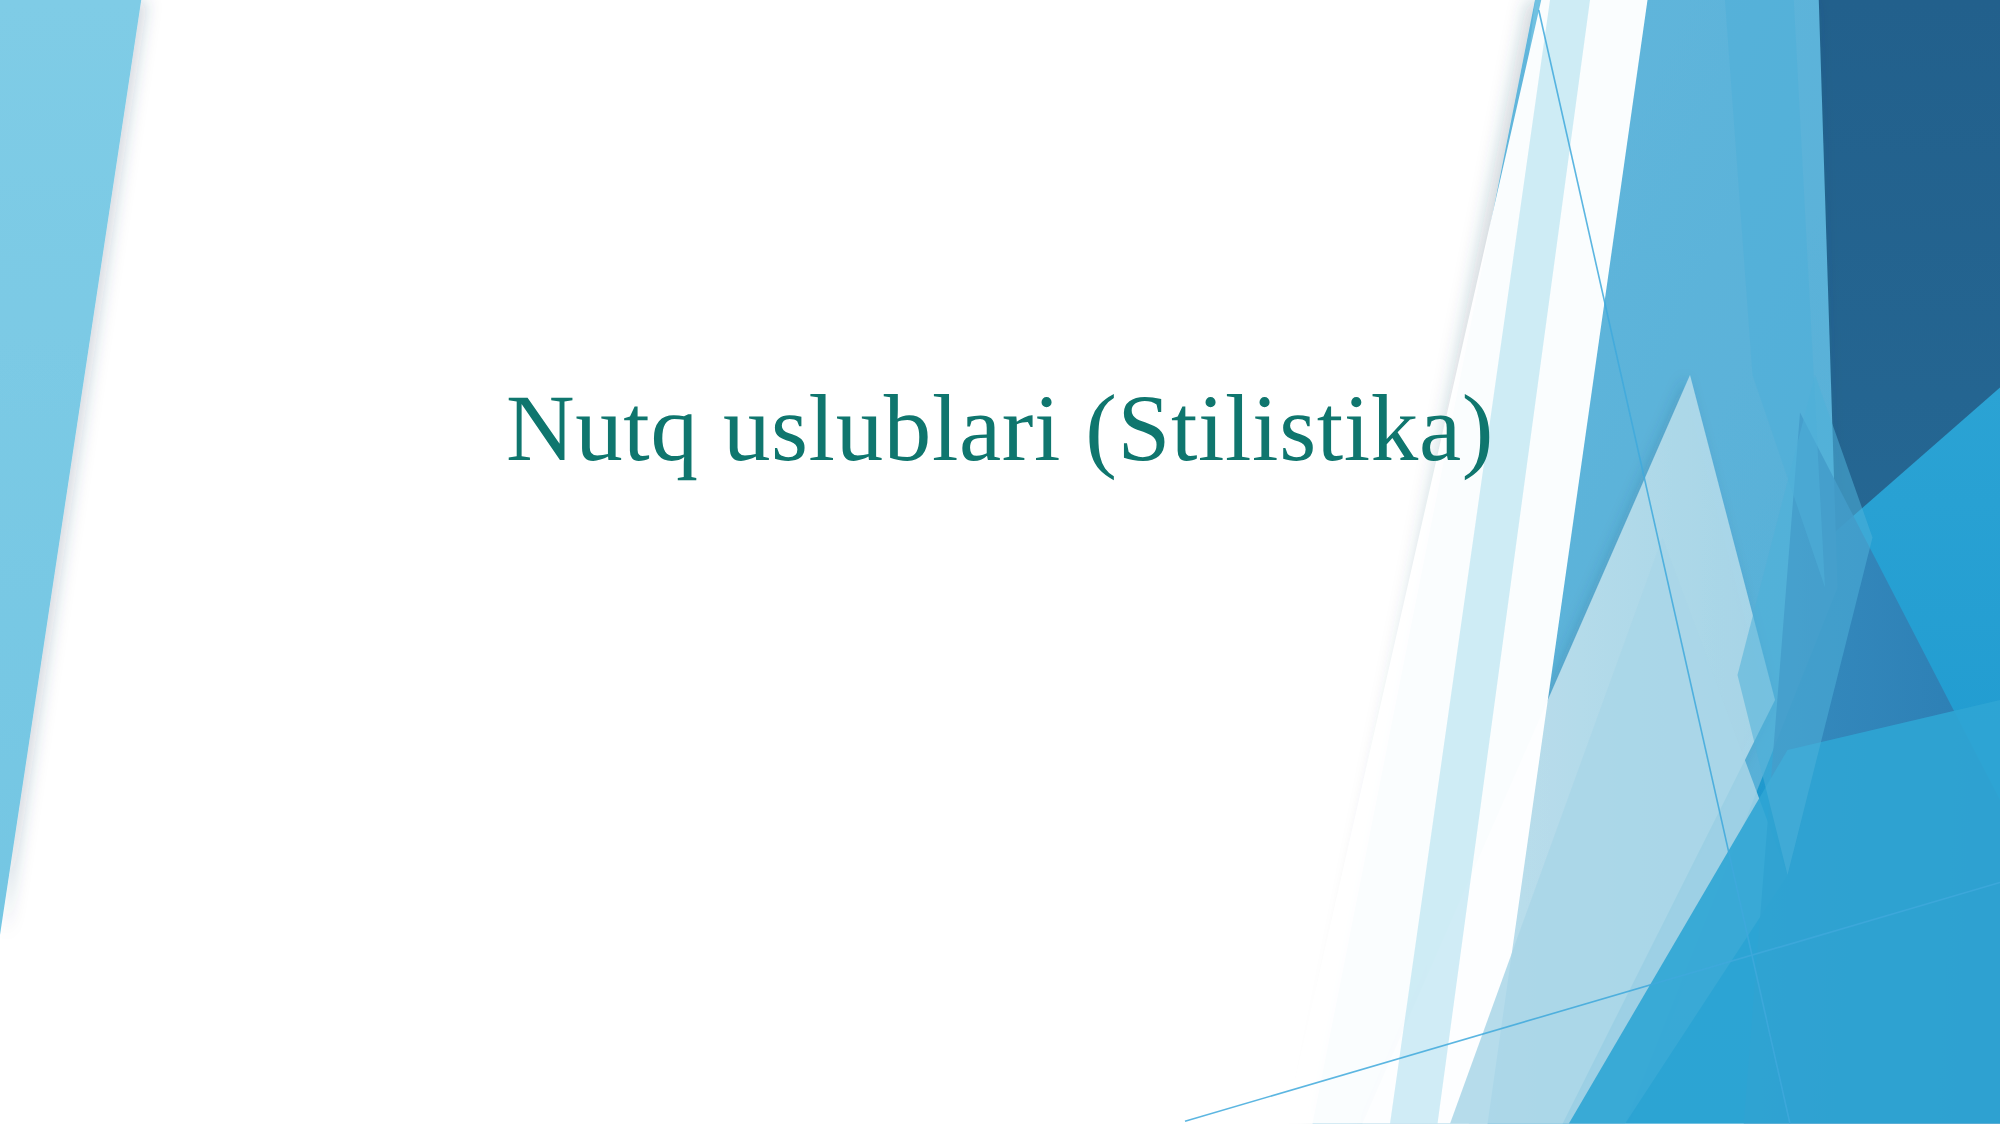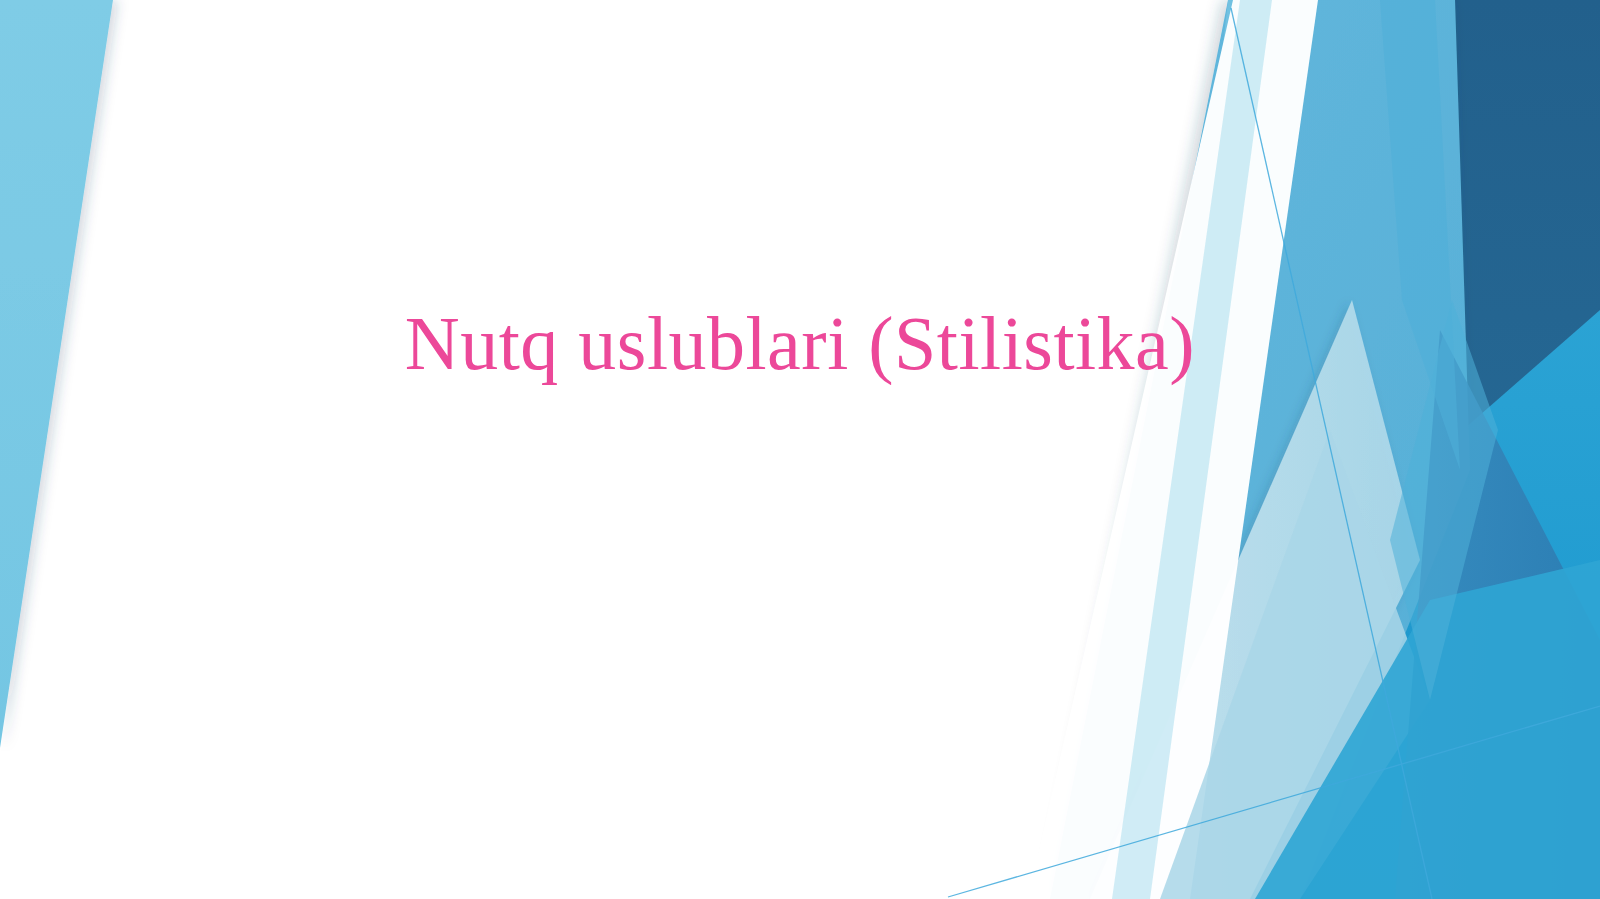--- a/index.html
+++ b/index.html
@@ -39,21 +39,21 @@
   }
   #slide-title {
     display: inline-block;
     margin: 0;
     padding: 0 40px;
     font-family: "Liberation Serif", "DejaVu Serif", serif;
     font-weight: 400;
     font-size: 76px;
     line-height: 1.15;
     letter-spacing: 0.5px;
-    color: #ec4899;
+    color: #0f766e;
     white-space: nowrap;
   }
 </style>
 </head>
 <body>
 
 <div id="slide">
 
   <svg id="bg-art" viewBox="0 0 1600 899" preserveAspectRatio="none">
 

